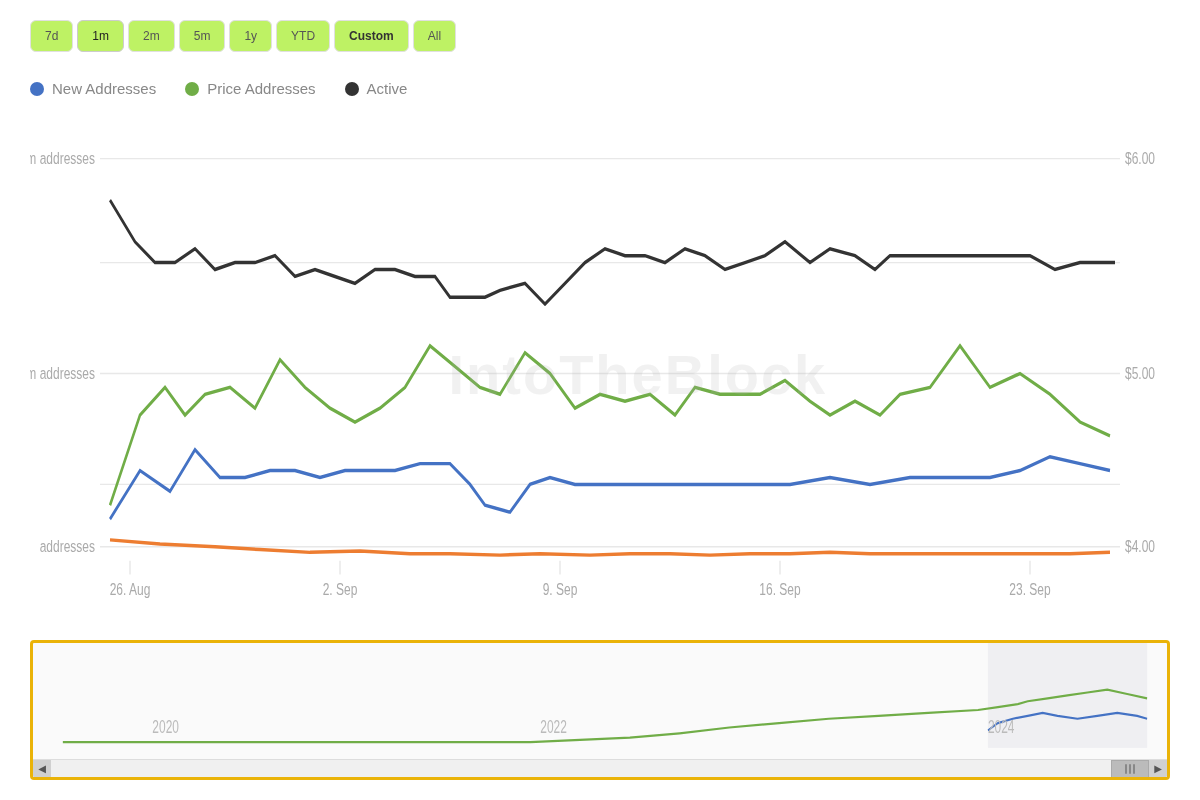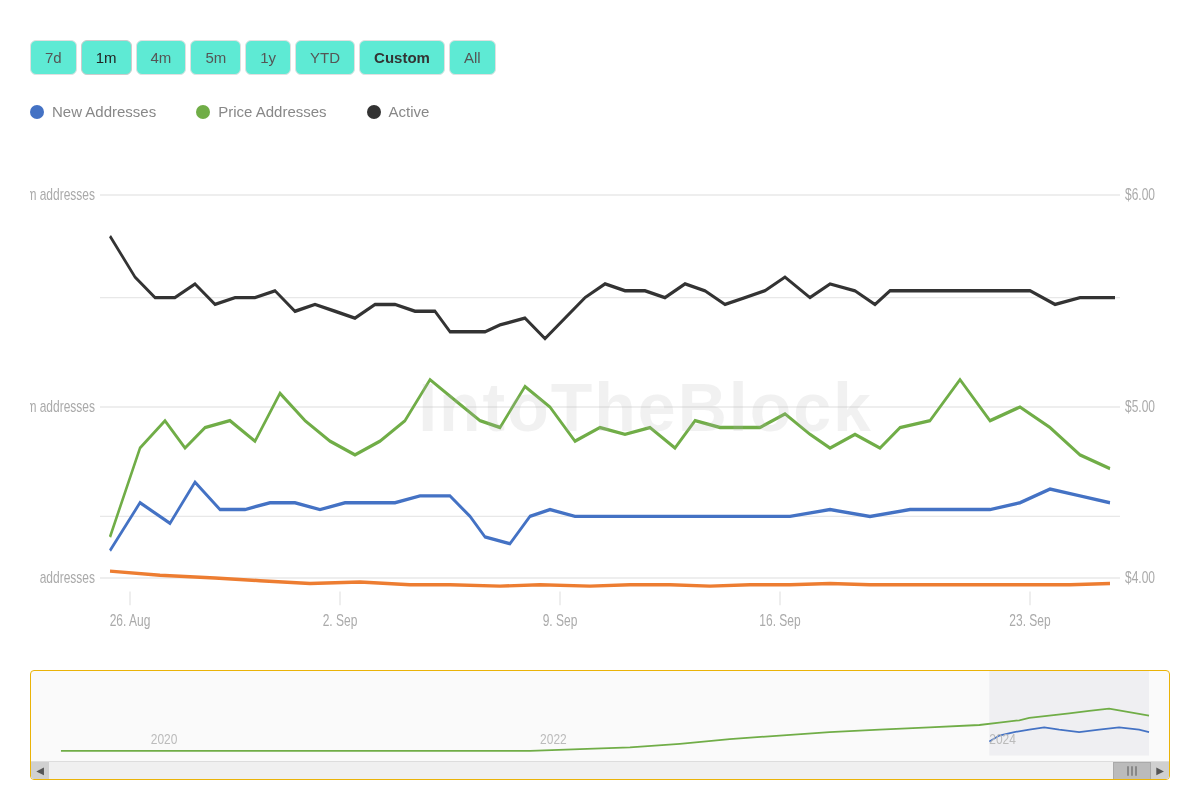--- a/index.html
+++ b/index.html
@@ -23,44 +23,43 @@
     .time-range {
       display: flex;
       gap: 4px;
       margin-bottom: 24px;
       align-items: center;
     }
     .time-btn {
       padding: 8px 14px;
       border: 1px solid #e0e0e0;
       border-radius: 6px;
-      background: #5eead4;
-      font-size: 15px;
+      background: #bef264;
+      font-size: 12px;
       color: #555;
       cursor: pointer;
       font-weight: 400;
-      margin-top: 20px;
     }
     .time-btn.active {
       font-weight: 400;
       color: #222;
       border-color: #ccc;
     }
     .time-btn.custom {
       font-weight: 600;
       color: #333;
       text-align: right;
     }
 
     
     .legend {
       display: flex;
       flex-wrap: wrap;
-      gap: 0px 40px;
-      margin-bottom: 30px;
+      gap: 0px 29px;
+      margin-bottom: 16px;
     }
     .legend-item {
       display: flex;
       align-items: center;
       gap: 8px;
       font-size: 15px;
       color: #888;
       padding: 4px 0;
     }
     .legend-dot {
@@ -87,32 +86,32 @@
       width: 100%;
       height: 100%;
     }
 
     
     .watermark {
       position: absolute;
       top: 50%;
       left: 50%;
       transform: translate(-40%, -50%);
-      font-size: 68px;
+      font-size: 56px;
       font-weight: 700;
       color: rgba(180,180,180,0.18);
       white-space: nowrap;
       pointer-events: none;
       letter-spacing: 2px;
     }
 
     
     .navigator {
-      height: 110px;
-      border: 1px solid #eab308;
+      height: 140px;
+      border: 3px solid #eab308;
       border-radius: 4px;
       margin-top: 10px;
       position: relative;
       overflow: hidden;
       background: #fafafa;
     }
 
     .navigator svg {
       width: 100%;
       height: 100%;
@@ -182,21 +181,21 @@
     }
   </style>
 </head>
 <body>
 
 <div class="container">
 
   <div class="time-range">
     <button class="time-btn">7d</button>
     <button class="time-btn active">1m</button>
-    <button class="time-btn">4m</button>
+    <button class="time-btn">2m</button>
     <button class="time-btn">5m</button>
     <button class="time-btn">1y</button>
     <button class="time-btn">YTD</button>
     <button class="time-btn custom">Custom</button>
     <button class="time-btn">All</button>
   </div>
 
   <div class="legend">
     <div class="legend-item">
       <div class="legend-dot" style="background:#4472C4;"></div>

